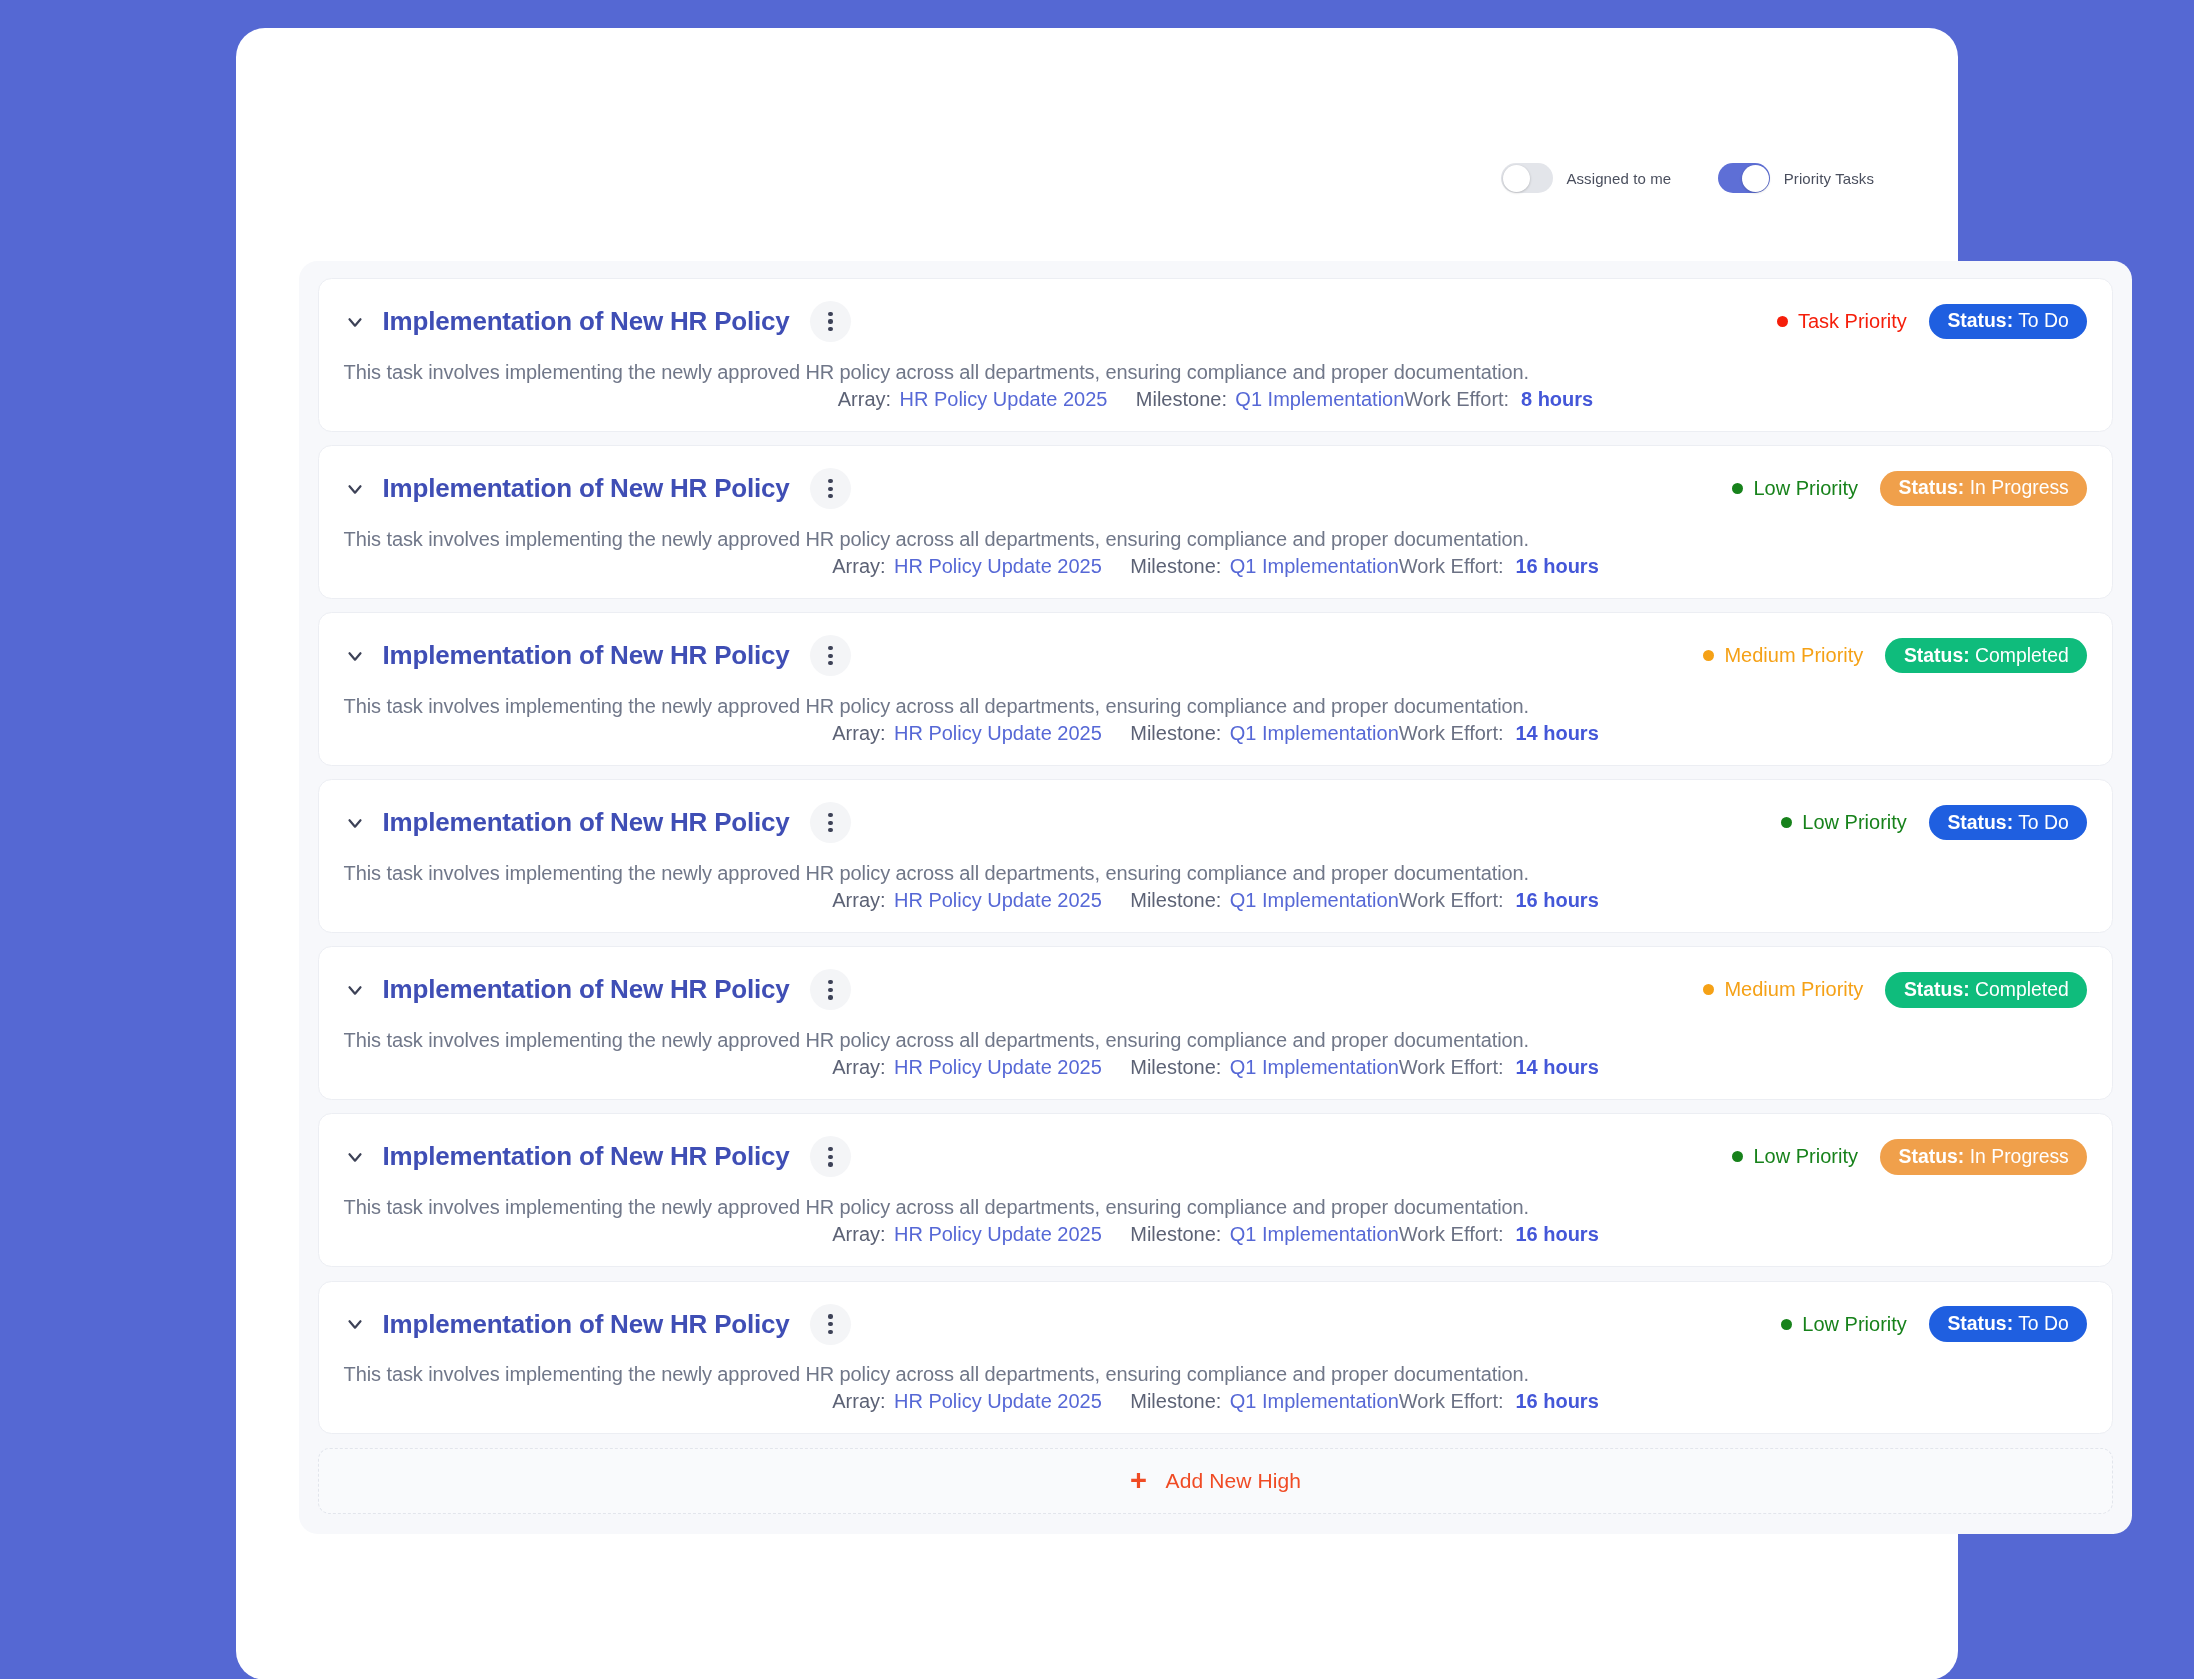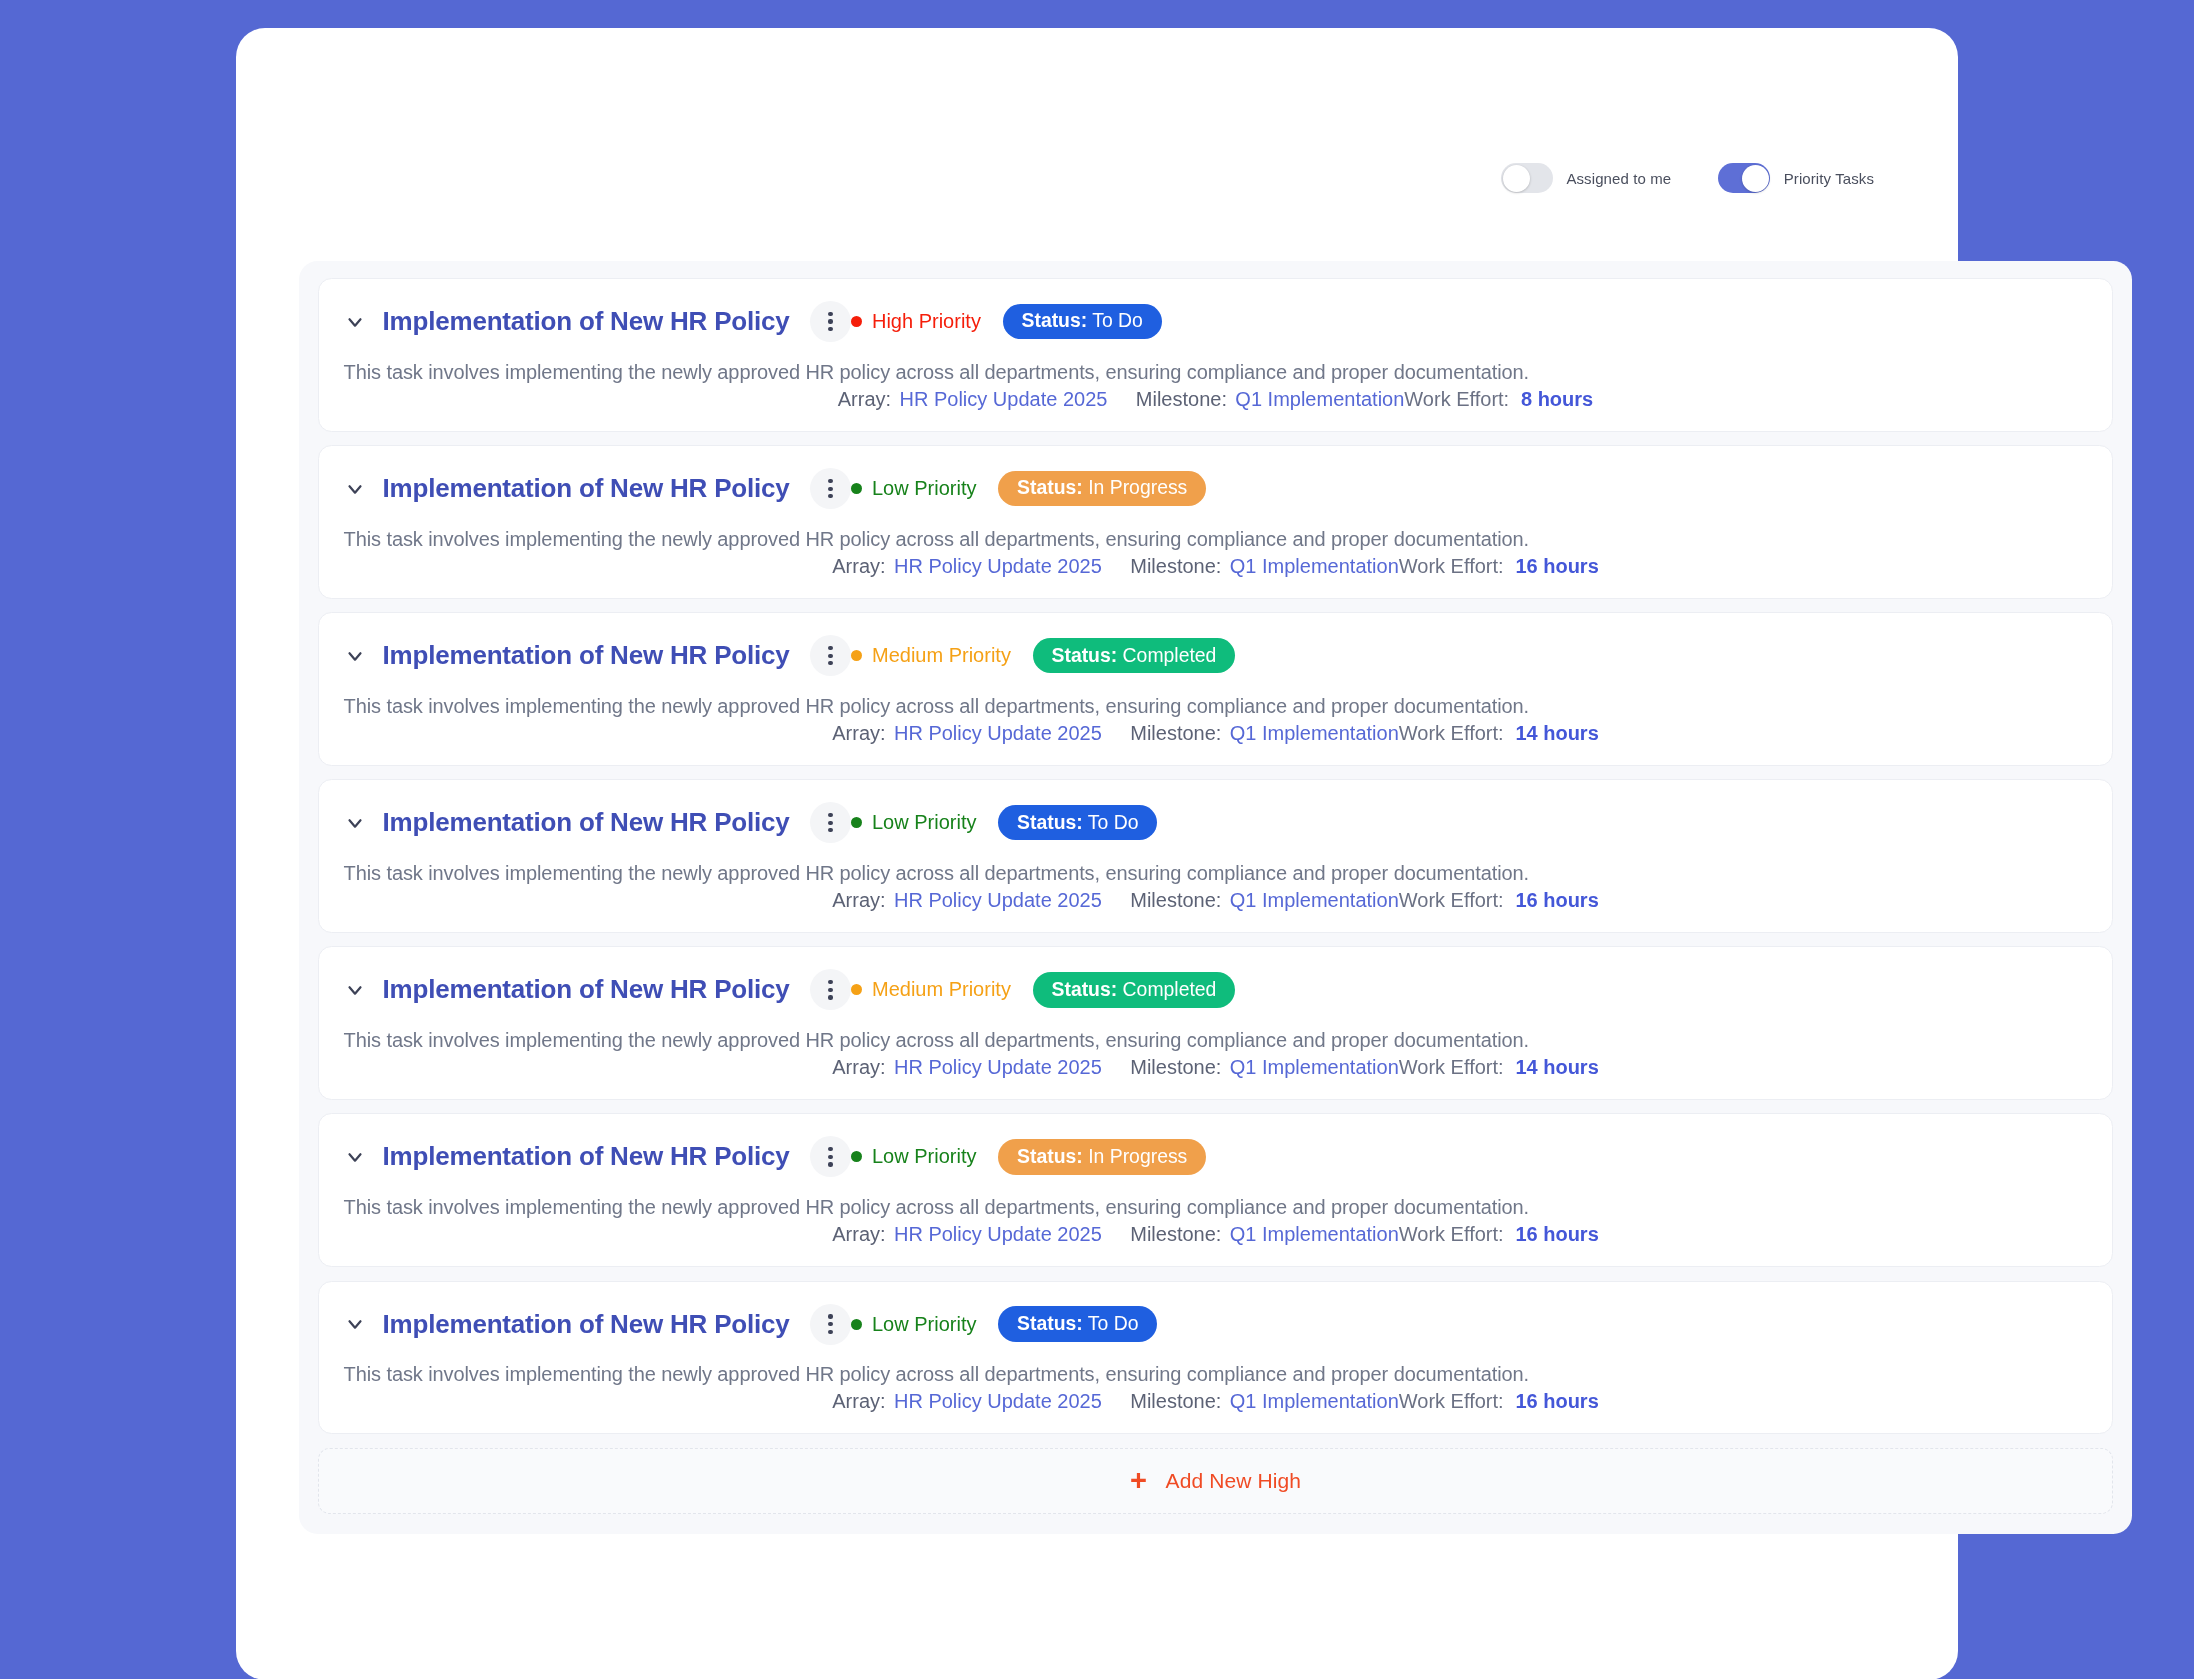--- a/index.html
+++ b/index.html
@@ -91,20 +91,21 @@
     border-radius: 13.5px;
     padding: 22px 25px 20px 25px;
     margin-bottom: 13.5px;
     position: relative;
   }
   .task-card:last-of-type { margin-bottom: 13.5px; }
 
   .card-top {
     display: flex;
     align-items: center;
+    justify-content: space-between;
   }
 
   .title-wrap {
     display: flex;
     align-items: center;
     gap: 17px;
   }
 
   .chevron-btn {
     width: 22px;
@@ -268,21 +269,21 @@
         <span class="task-title">Implementation of New HR Policy</span>
         <span class="kebab-btn">
           <span class="dot"></span>
           <span class="dot"></span>
           <span class="dot"></span>
         </span>
       </div>
       <div class="meta-right">
         <span class="priority">
           <span class="bullet" style="background:#f51e0a"></span>
-          <span style="color:#f51e0a">High Priority</span>
+          <span style="color:#f51e0a">Task Priority</span>
         </span>
         <span class="status-badge" style="background:#1f5fe0">
           <span class="status-key">Status:</span>
           <span class="status-val">To Do</span>
         </span>
       </div>
     </div>
 
     <div class="task-desc">This task involves implementing the newly approved HR policy across all departments, ensuring compliance and proper documentation.</div>
 

